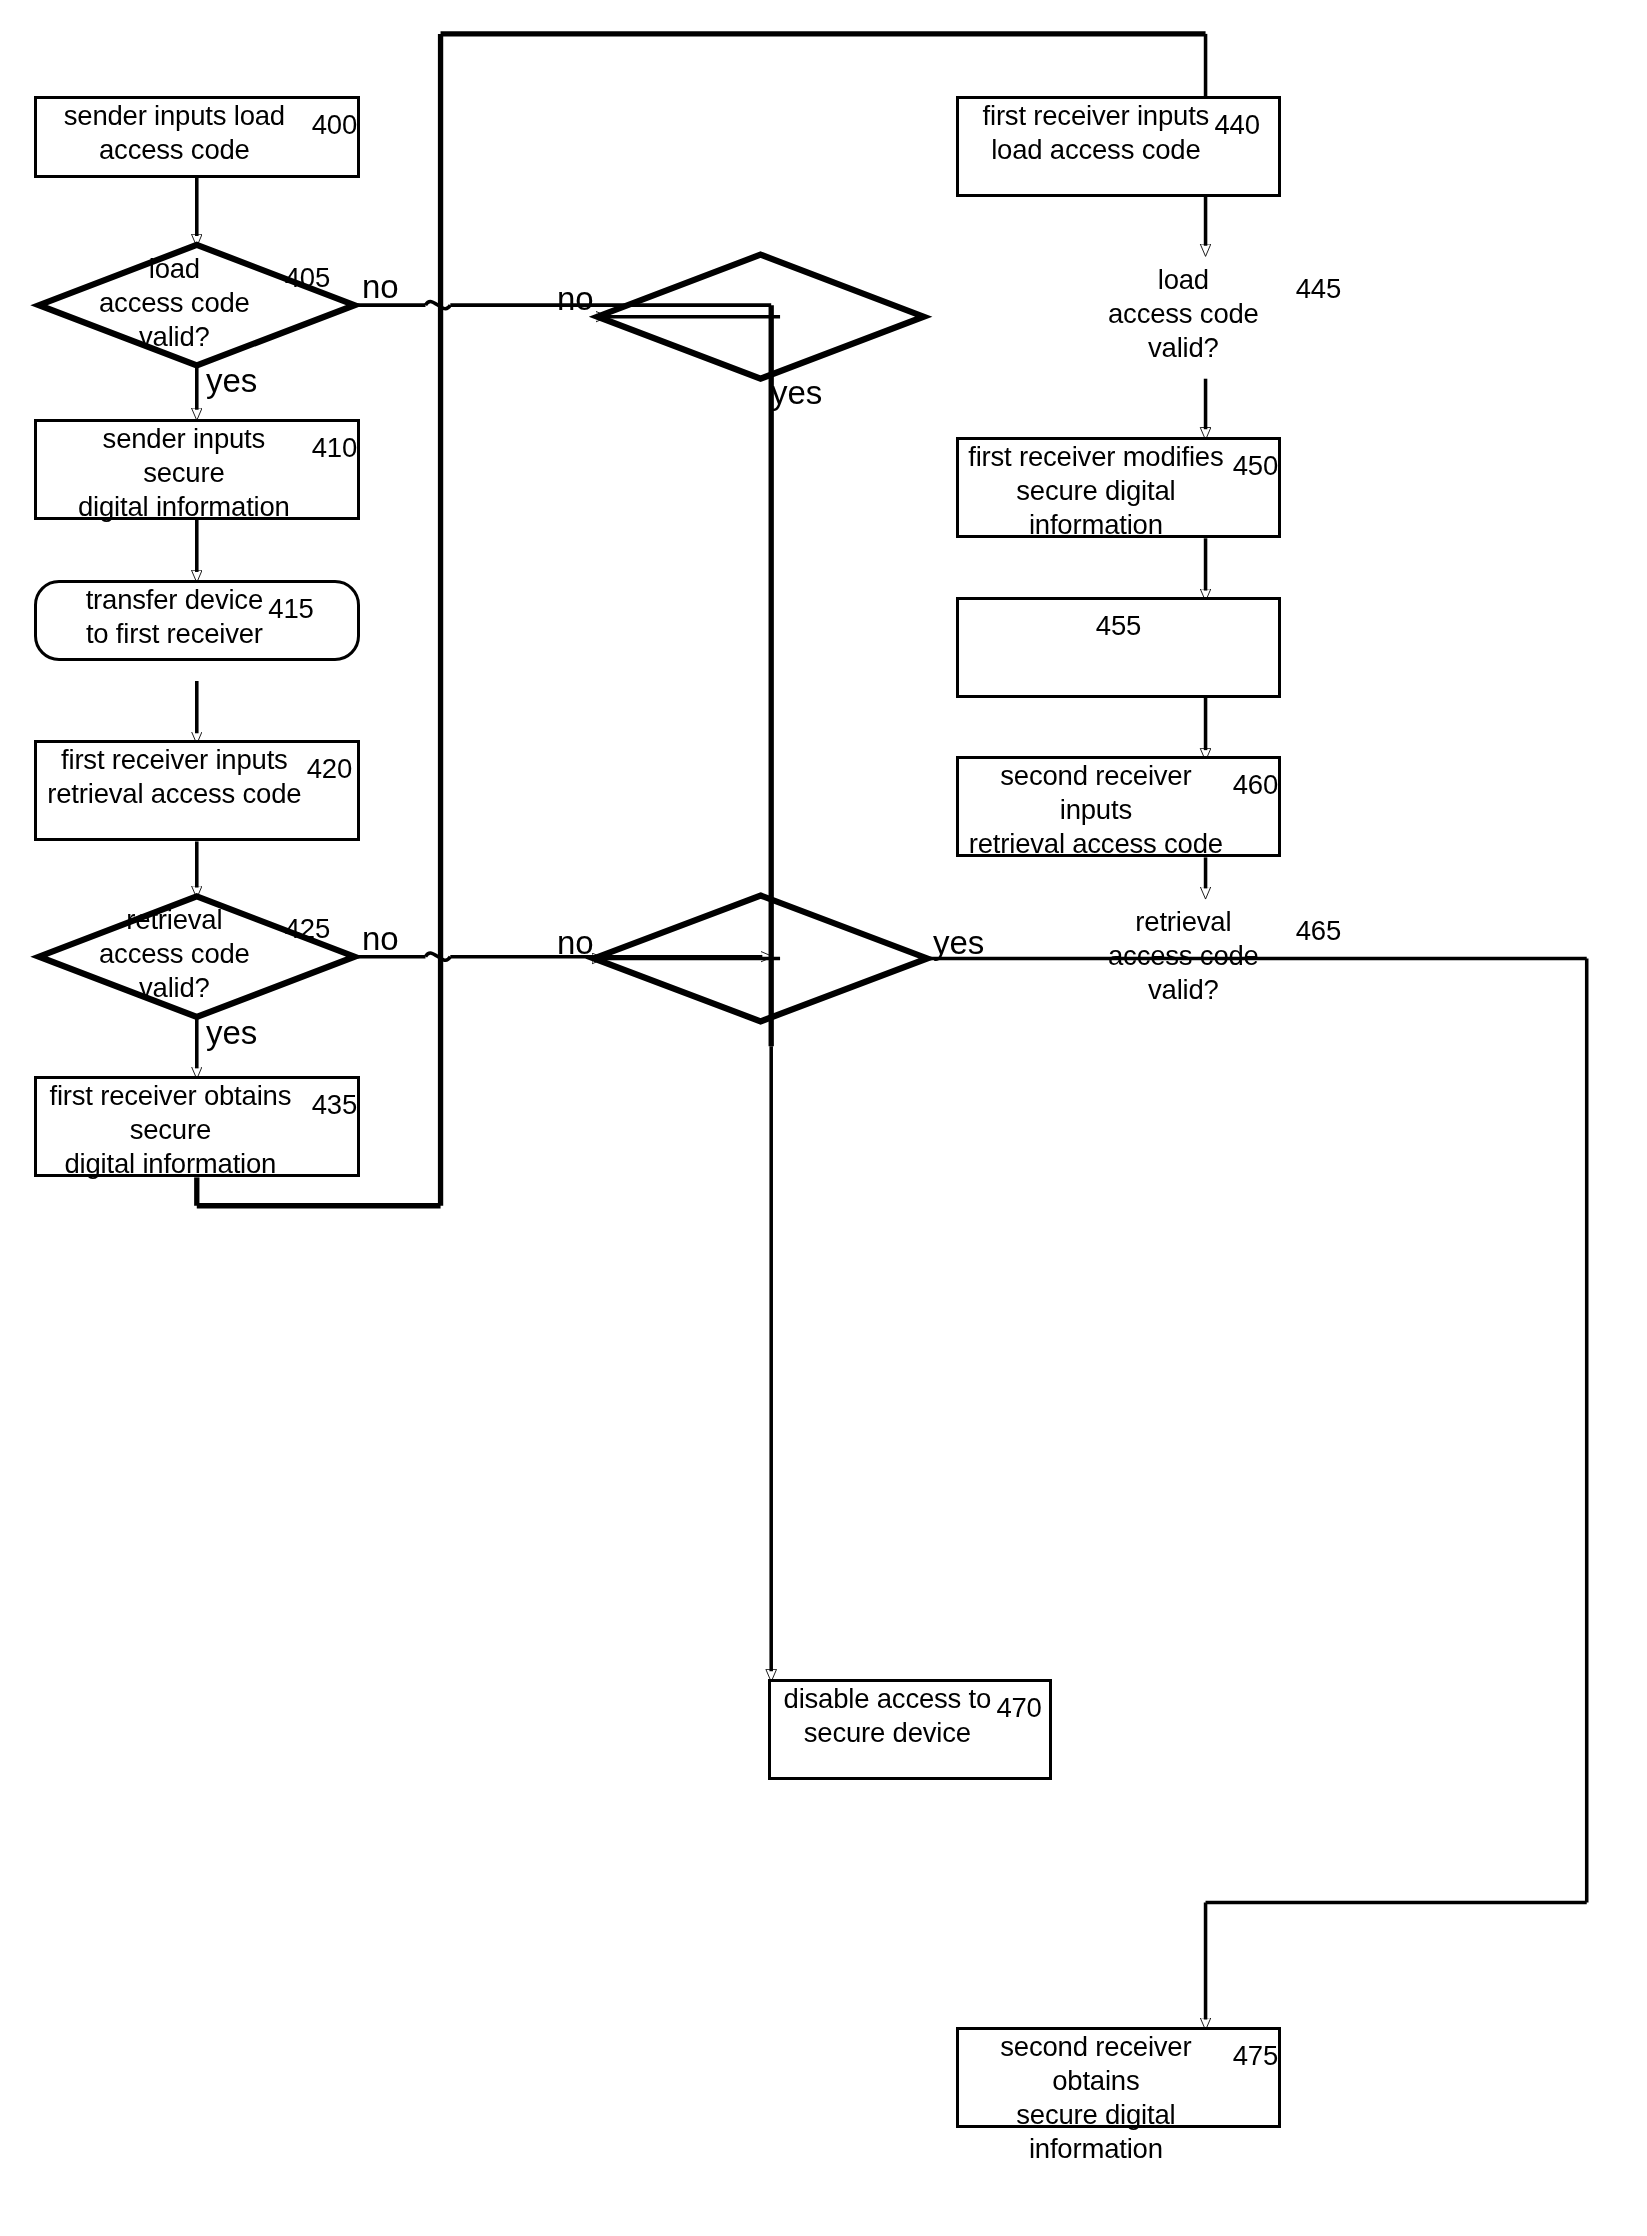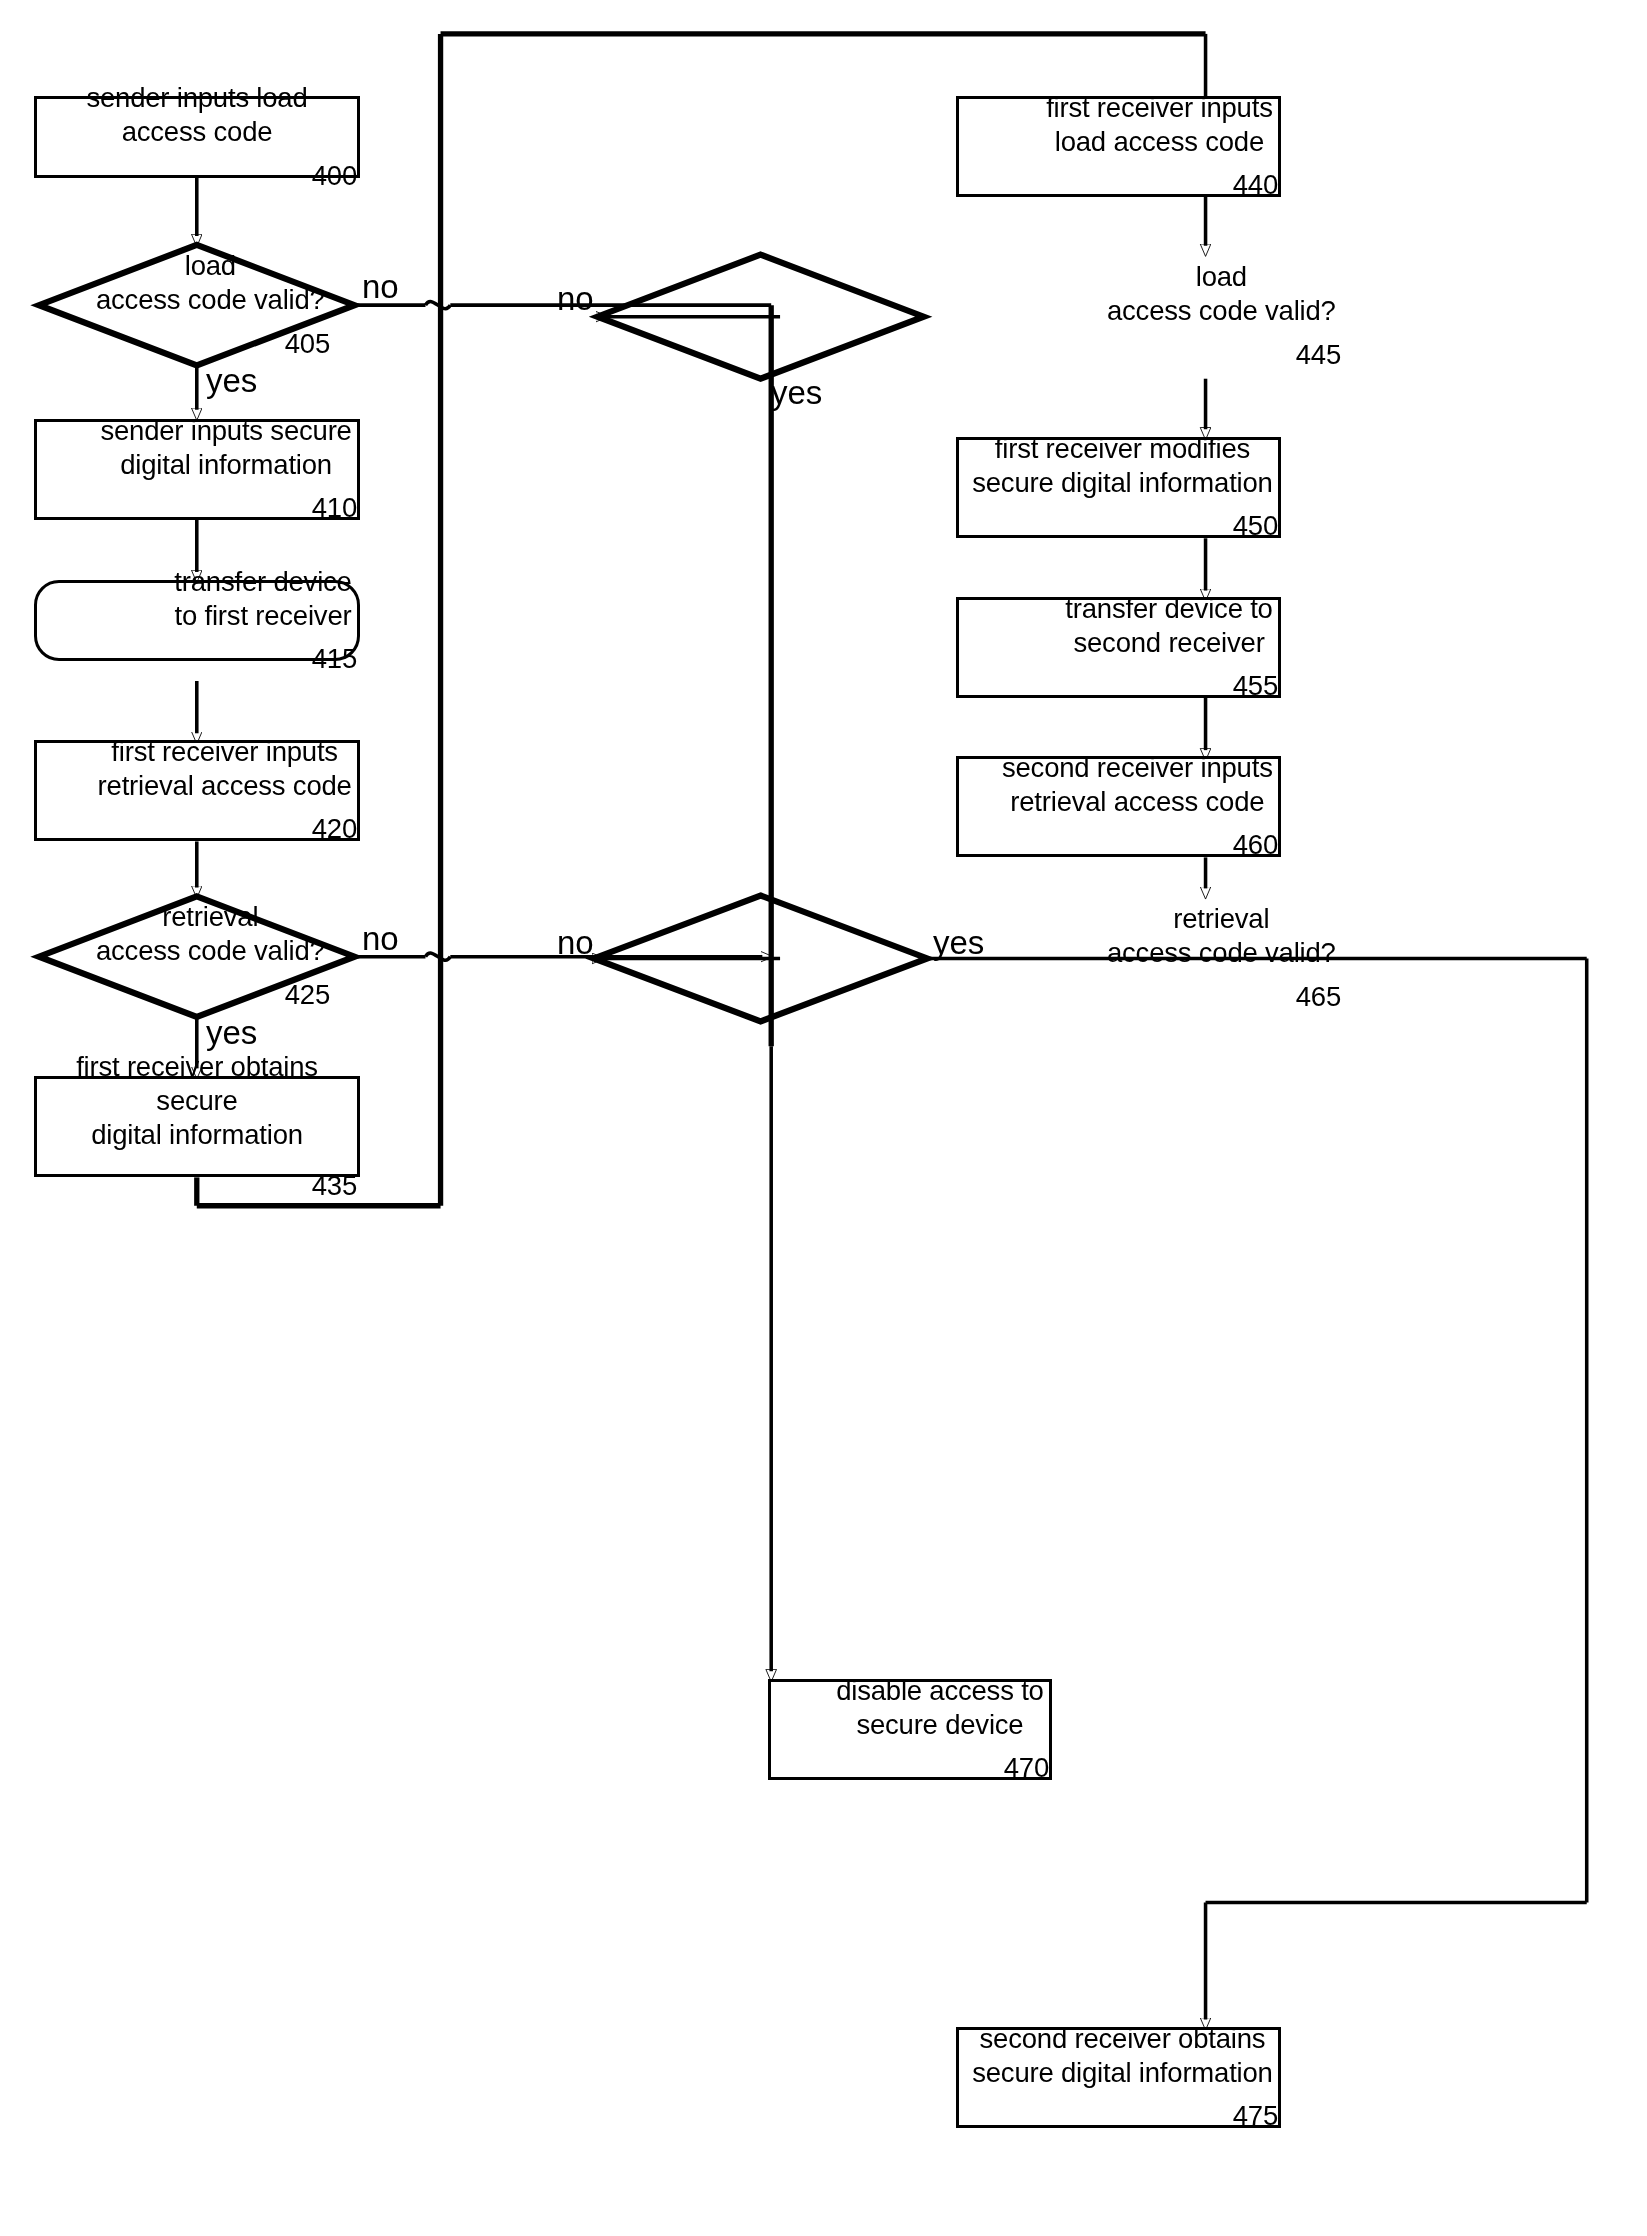--- a/index.html
+++ b/index.html
@@ -20,22 +20,22 @@
     position:absolute;
     left:0; top:0;
     width:1647px;
     height:2236px;
   }
   
   .node{
     position:absolute;
     box-sizing:border-box;
     display:flex;
-    flex-direction:column;
-    align-items:flex-end;
+    flex-direction:row;
+    align-items:flex-start;
     justify-content:center;
     text-align:center;
     line-height:1.24;
     font-size:27.5px;
     letter-spacing:-0.2px;
   }
   .node.box{
     border:3.5px solid #000000;
     background:#ffffff;
   }
@@ -185,22 +185,20 @@
       <div class="ref">445</div>
     </div>
 
     <div class="node box" style="left:956px; top:437px; width:325px; height:101px;">
       <div class="label">first receiver modifies
 secure digital information</div>
       <div class="ref">450</div>
     </div>
 
     <div class="node box" style="left:956px; top:597px; width:325px; height:101px;">
-      <div class="label">transfer device to
-second receiver</div>
       <div class="ref">455</div>
     </div>
 
     <div class="node box" style="left:956px; top:756px; width:325px; height:101px;">
       <div class="label">second receiver inputs
 retrieval access code</div>
       <div class="ref">460</div>
     </div>
 
     <div class="node decision" style="left:1071px; top:905px; width:270px; height:106px;">

